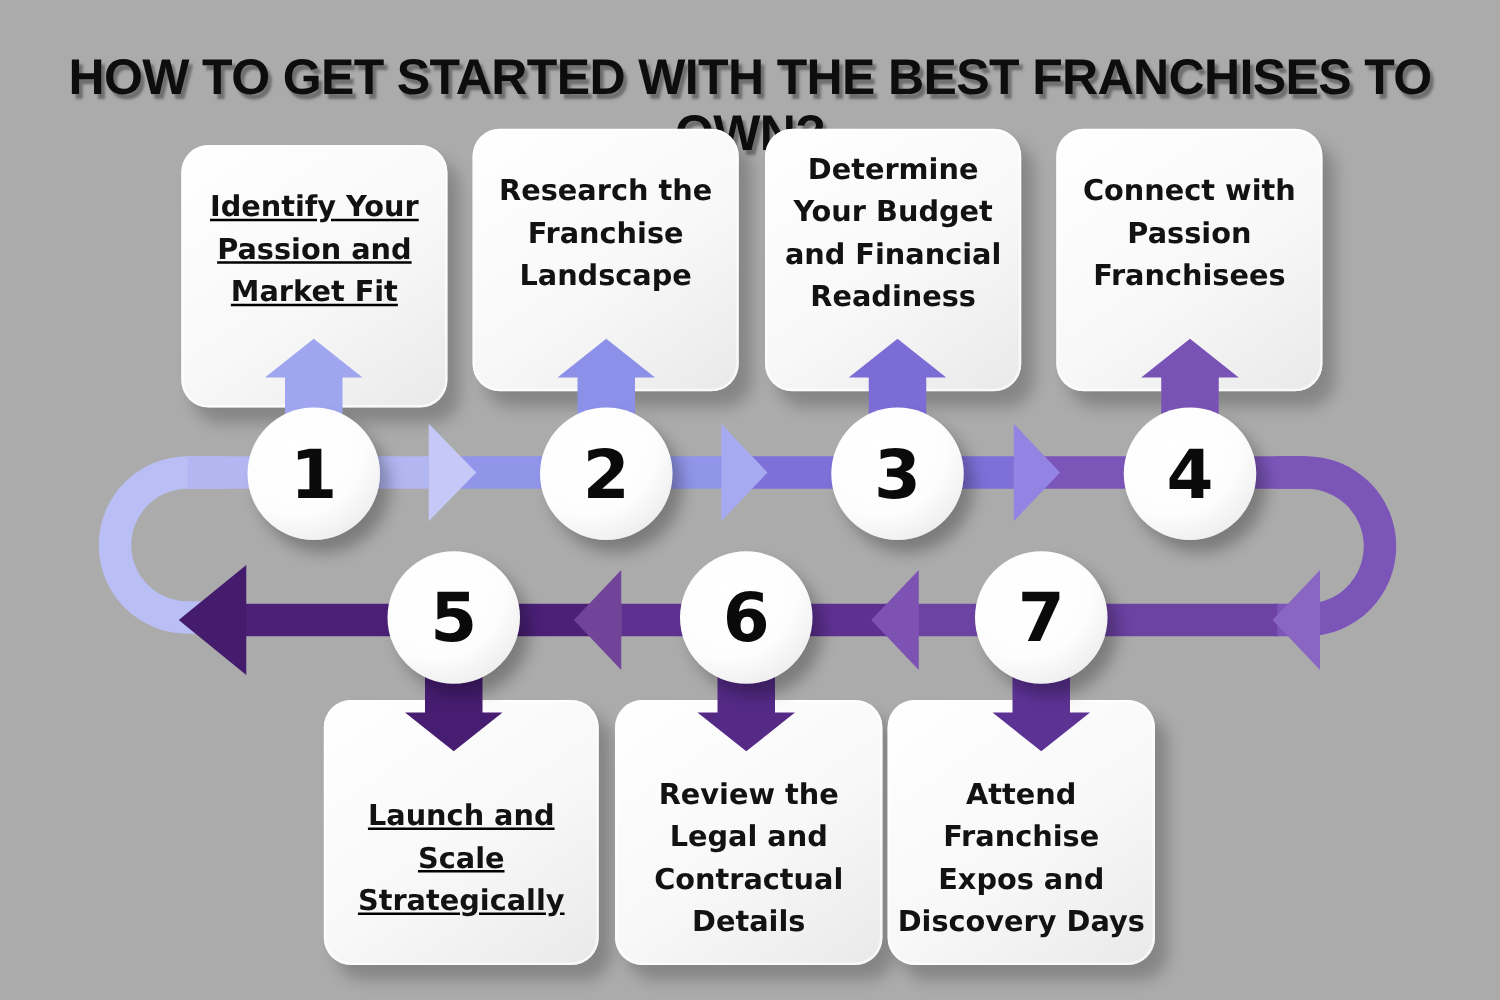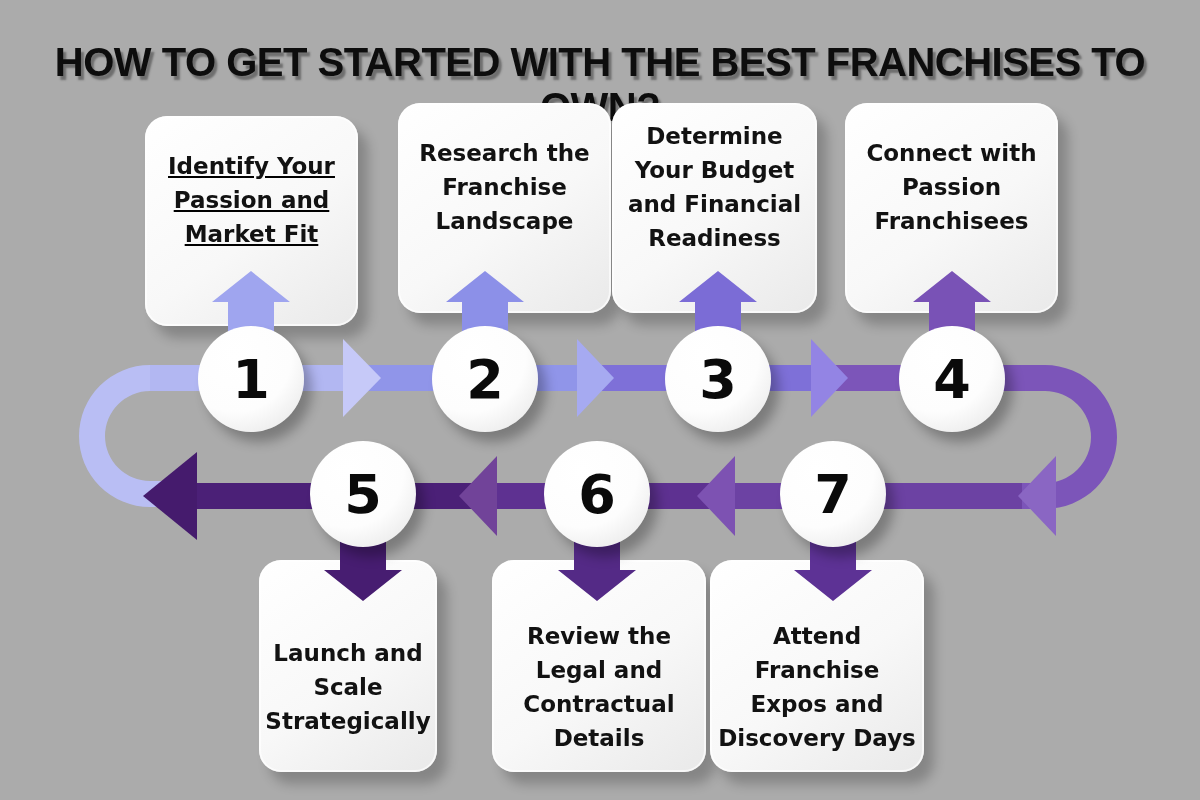--- a/index.html
+++ b/index.html
@@ -71,37 +71,37 @@
 
 <div class="stage">
 
   <h1 class="title">HOW TO GET STARTED WITH THE BEST FRANCHISES TO OWN?</h1>
 
   <div class="card top" style="left:145px;top:116px;width:213px;height:210px;text-decoration:underline;">
     <div class="card-text">Identify Your
 Passion and
 Market Fit</div>
   </div>
-  <div class="card top" style="left:378px;top:103px;width:213px;height:210px;margin-left:20px;">
+  <div class="card top" style="left:378px;top:103px;width:213px;height:210px;">
     <div class="card-text">Research the
 Franchise
 Landscape</div>
   </div>
   <div class="card top" style="left:612px;top:103px;width:205px;height:210px;">
     <div class="card-text">Determine
 Your Budget
 and Financial
 Readiness</div>
   </div>
   <div class="card top" style="left:845px;top:103px;width:213px;height:210px;">
     <div class="card-text">Connect with
 Passion
 Franchisees</div>
   </div>
-  <div class="card bottom" style="left:259px;top:560px;width:178px;height:212px;">
+  <div class="card bottom" style="left:259px;top:560px;width:220px;height:212px;text-decoration:underline;">
     <div class="card-text">Launch and
 Scale
 Strategically</div>
   </div>
   <div class="card bottom" style="left:492px;top:560px;width:214px;height:212px;justify-content:center;">
     <div class="card-text">Review the
 Legal and
 Contractual
 Details</div>
   </div>

